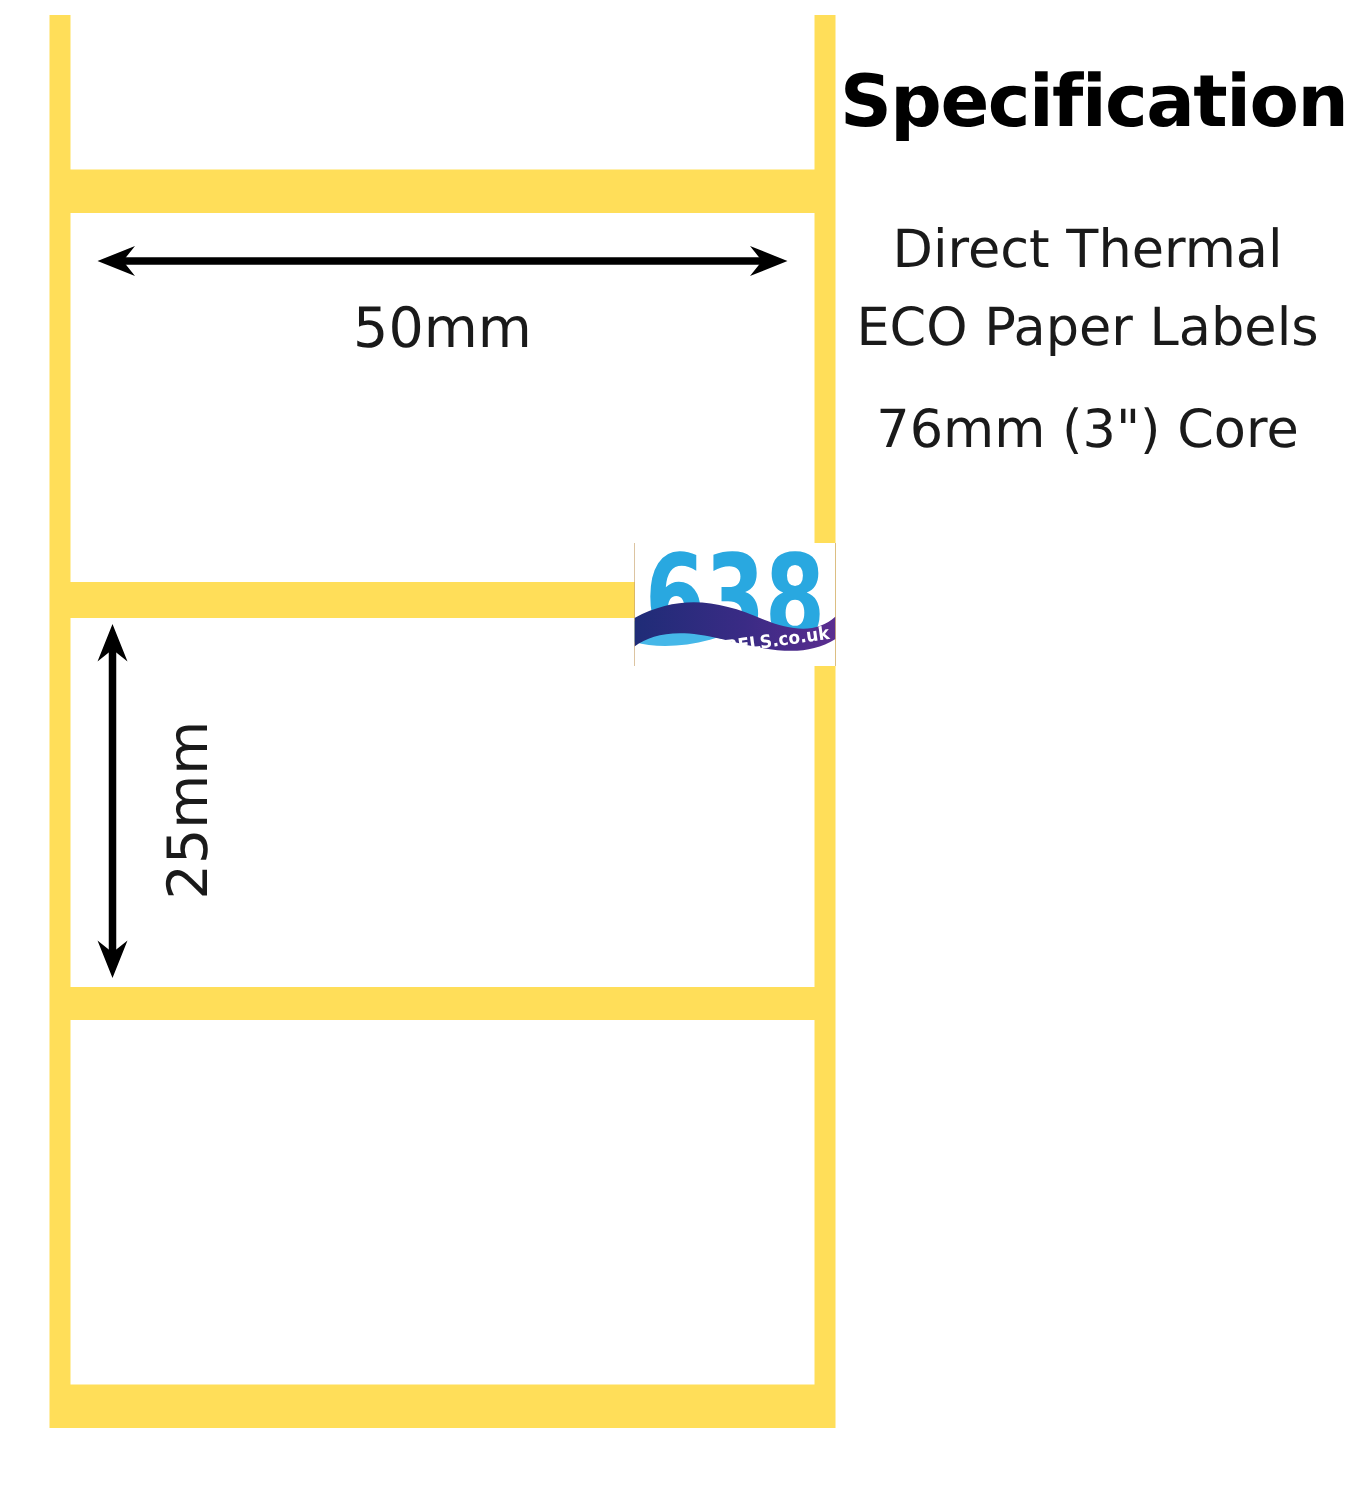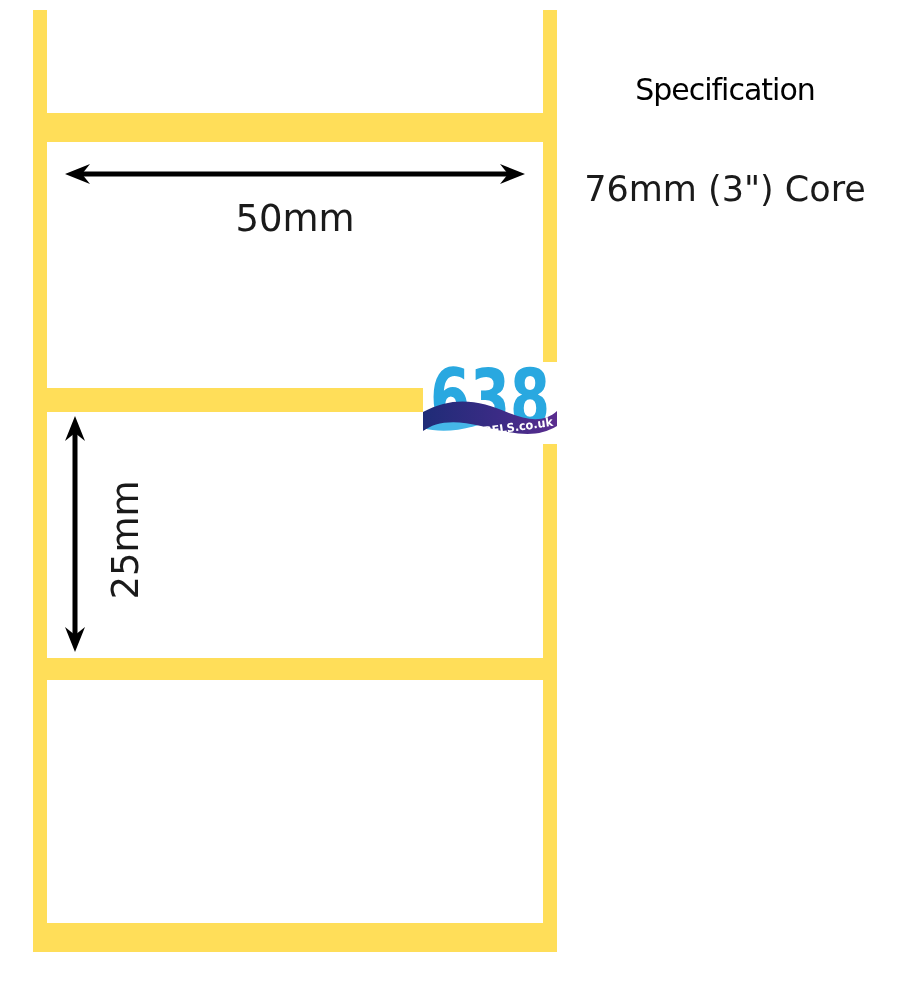--- a/index.html
+++ b/index.html
@@ -52,22 +52,22 @@
   }
   .logo-word {
     font-family: "DejaVu Sans", sans-serif; font-weight: bold;
     fill: #ffffff;
   }
 
   
   .spec { position: absolute; left: 560px; top: 40px; width: 330px; z-index: 1; text-align: center; }
   .spec h1 {
     color: var(--color-heading, #000);
-    font-size: 30px; line-height: 56px; font-weight: normal;
-    letter-spacing: -1px; margin-bottom: 45px; margin-top: 22px;
+    font-size: 48px; line-height: 56px; font-weight: bold;
+    letter-spacing: -1px; margin-bottom: 45px;
   }
   .spec p { color: var(--color-text, #1A1A1A); font-size: 35px; line-height: 52px; }
   .spec .m1 { margin-bottom: 16px; }
   .spec .m2 { margin-bottom: 21px; }
   .spec .m3 { margin-bottom: 41px; }
 </style>
 </head>
 <body>
 
 <div class="page">
@@ -105,16 +105,17 @@
       <rect x="0" y="0" width="134" height="82" fill="#ffffff"></rect>
       <text class="logo-num" x="7" y="63" font-size="78" textLength="120" lengthAdjust="spacingAndGlyphs">638</text>
       <path d="M0,52 C26,36 54,40 80,52 C54,68 20,72 0,66 Z" fill="#45B7E8"></path>
       <path d="M0,50 C30,34 56,38 86,51 C106,59 122,60 134,49 L134,64 C114,76 94,73 58,64 C30,57 12,60 0,69 Z" fill="url(#swoosh-grad)"></path>
       <text class="logo-word" x="44" y="70" font-size="12" textLength="86" lengthAdjust="spacingAndGlyphs" transform="rotate(-8 86 64)">LABELS.co.uk</text>
     </svg>
   </div>
 
   <div class="spec">
     <h1>Specification</h1>
+    <p class="m1">Direct Thermal ECO Paper Labels</p>
     <p class="m3">76mm (3") Core</p>
   </div>
 
 </div>
 
 </body></html>

